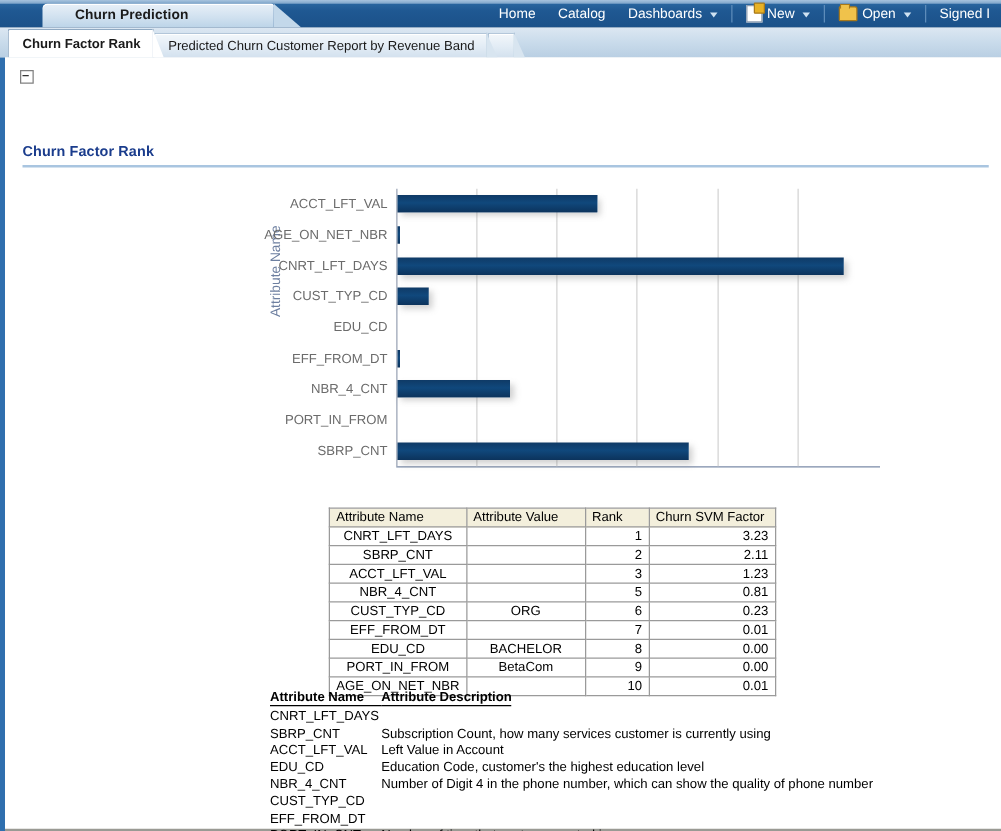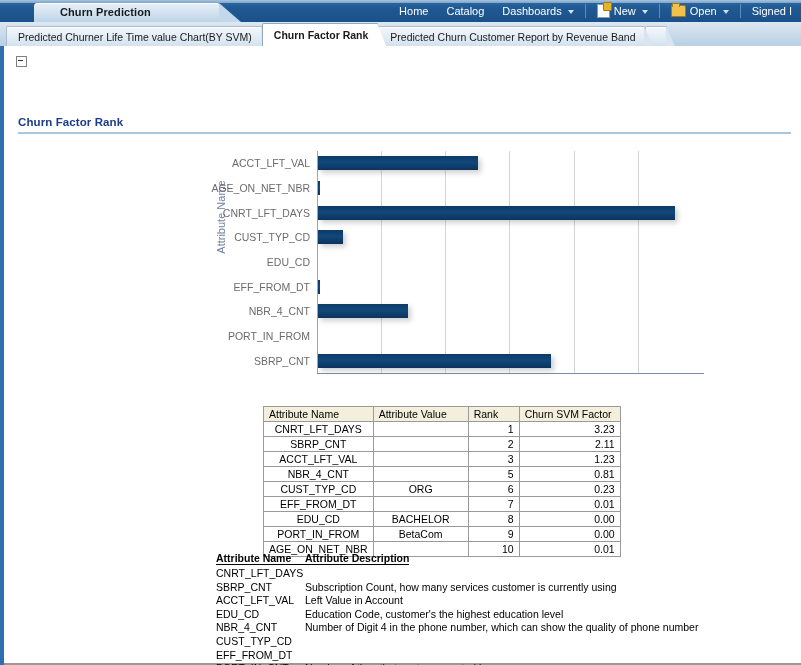--- a/index.html
+++ b/index.html
@@ -235,23 +235,20 @@
       </a>
     <span class="nav-sep"></span>
     <a class="nav-link">
         <span>Signed I</span>
       </a>
   </div>
 </div>
 
 <div class="tabstrip">
   <div class="tabs-wrap">
-    <div class="tab">
-        <span>Predicted Churner Life Time value Chart(BY SVM)</span>
-      </div>
     <div class="tab sel">
         <span>Churn Factor Rank</span>
       </div>
     <div class="tab">
         <span>Predicted Churn Customer Report by Revenue Band</span>
       </div>
     <div class="tab"></div>
   </div>
 </div>
 

